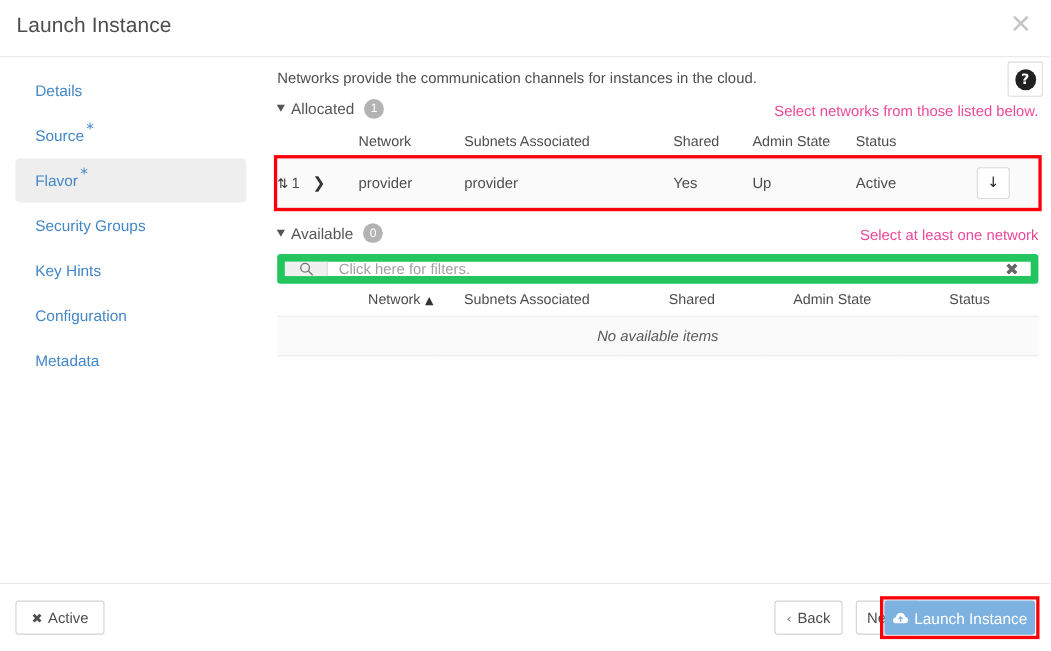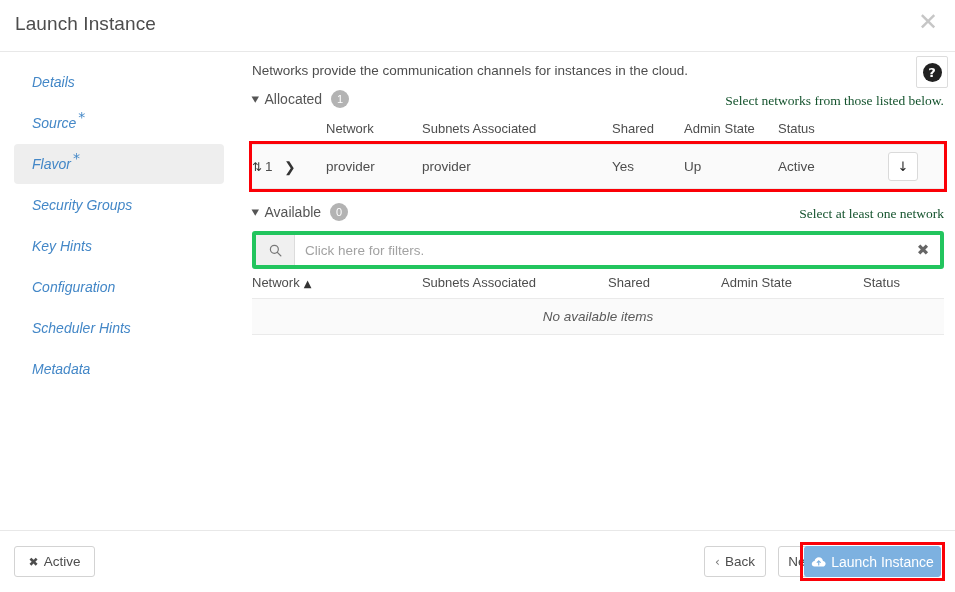--- a/index.html
+++ b/index.html
@@ -63,21 +63,20 @@
     position: relative;
     height: 40px;
     line-height: 40px;
     margin: 0 14px 1px 14px;
     padding-left: 18px;
     border-radius: 4px;
     font-size: 14px;
     color: #4387c7;
     cursor: pointer;
     white-space: nowrap;
-    font-style: italic;
   }
   .nav-item.hovered { background: #eeeeee; }
   .nav-item.active {
     background: #3c82c3;
     color: #ffffff;
     font-weight: bold;
   }
   .req-star {
     color: #4387c7;
     font-size: 14px;
@@ -154,22 +153,21 @@
     font-size: 11px;
     text-align: center;
     padding: 0 5px;
     margin-left: 3px;
     font-weight: normal;
   }
   .section-hint {
     position: absolute;
     right: 0; top: 4px;
     font-size: 13.5px;
-    color: #14532d;
-    font-family: Liberation Serif, serif;
+    color: #ec4899;
   }
 
   
   .tbl {
     width: 100%;
     border-collapse: collapse;
     table-layout: fixed;
   }
   .tbl th {
     font-size: 13px;
@@ -225,23 +223,23 @@
     cursor: pointer;
     font-size: 13px;
     color: #222;
     font-family: "DejaVu Sans", sans-serif;
   }
 
   
   .filter-row {
     display: flex;
     align-items: stretch;
-    border: 4px solid #22c55e;
+    border: 7px solid #22c55e;
     border-radius: 3px;
-    height: 38px;
+    height: 27px;
     background: #fff;
     margin-top: 3px;
   }
   .filter-icon {
     width: 39px;
     background: #f0f0f0;
     border-right: 1px solid #dcdcdc;
     display: flex;
     align-items: center;
     justify-content: center;
@@ -266,21 +264,21 @@
     align-items: center;
     justify-content: center;
     color: #666;
     font-size: 15px;
     font-weight: bold;
     cursor: pointer;
     font-family: "DejaVu Sans", sans-serif;
   }
 
   .avail-head th { text-align: center; }
-  .avail-head th.first { text-align: left; }
+  .avail-head th.first { text-align: right; }
   .sort-asc {
     font-size: 10px;
     color: #333;
     margin-left: 4px;
     font-family: "DejaVu Sans", sans-serif;
   }
   .empty-row td {
     text-align: center;
     font-style: italic;
     font-size: 13.5px;
@@ -356,23 +354,20 @@
         <span>Flavor</span><span class="req-star">*</span>
       </div>
       <div class="nav-item">
         <span>Security Groups</span>
       </div>
       <div class="nav-item">
         <span>Key Hints</span>
       </div>
       <div class="nav-item">
         <span>Configuration</span>
-      </div>
-      <div class="nav-item">
-        <span>Scheduler Hints</span>
       </div>
       <div class="nav-item">
         <span>Metadata</span>
       </div>
     </div>
 
     <div class="content">
 
       <div class="intro">Networks provide the communication channels for instances in the cloud.</div>
 

